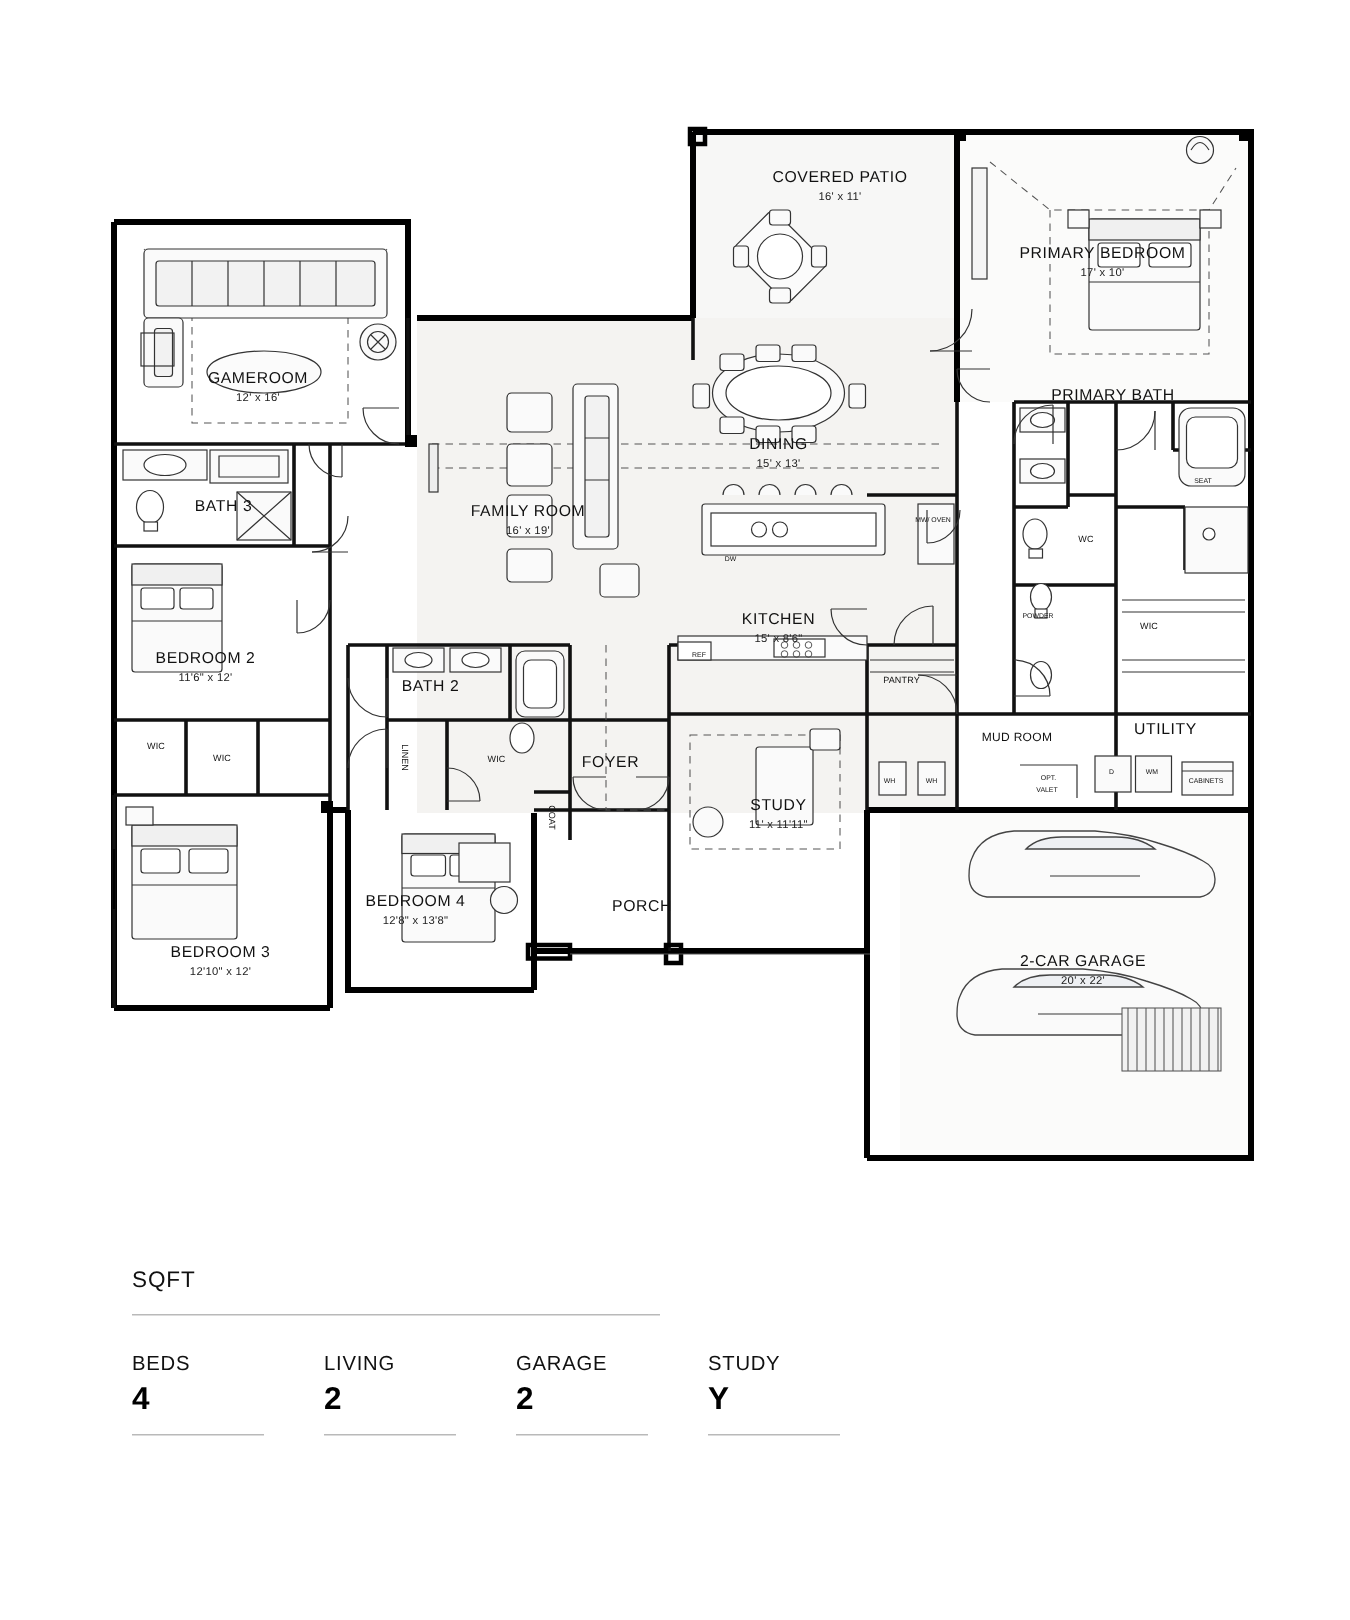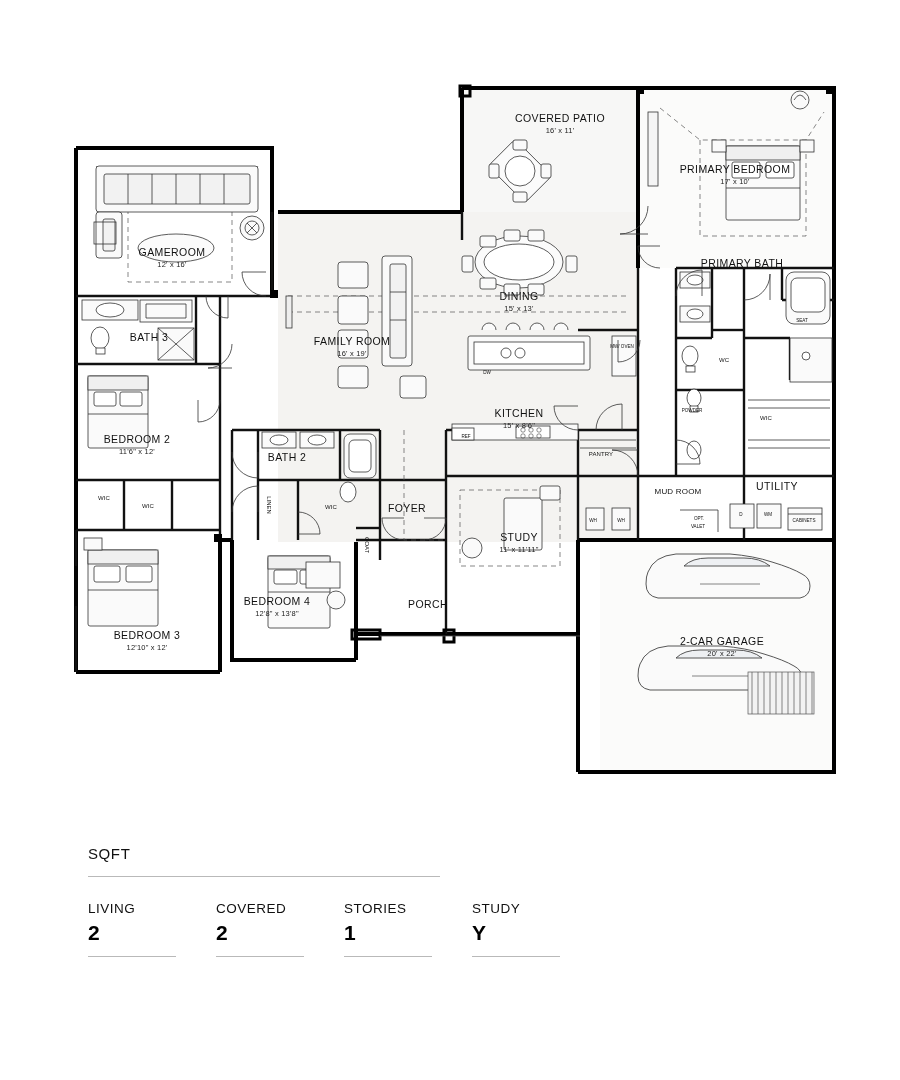--- a/index.html
+++ b/index.html
@@ -602,32 +602,32 @@
         <span class="nm">LINEN</span>
       </div>
     </div>
 </div>
 
 <div id="stats">
   <div class="sqft-label">SQFT</div>
   <div class="sqft-rule"></div>
   <div class="stat-row" id="stat-row">
       <div class="stat-cell">
+        <div class="stat-name">BEDS</div>
+        <div class="stat-val">4</div>
+        <div class="stat-rule"></div>
+      </div>
+      <div class="stat-cell">
         <div class="stat-name">LIVING</div>
         <div class="stat-val">2</div>
         <div class="stat-rule"></div>
       </div>
       <div class="stat-cell">
-        <div class="stat-name">COVERED</div>
+        <div class="stat-name">GARAGE</div>
         <div class="stat-val">2</div>
-        <div class="stat-rule"></div>
-      </div>
-      <div class="stat-cell">
-        <div class="stat-name">STORIES</div>
-        <div class="stat-val">1</div>
         <div class="stat-rule"></div>
       </div>
       <div class="stat-cell">
         <div class="stat-name">STUDY</div>
         <div class="stat-val">Y</div>
         <div class="stat-rule"></div>
       </div>
     </div>
 </div>
 

